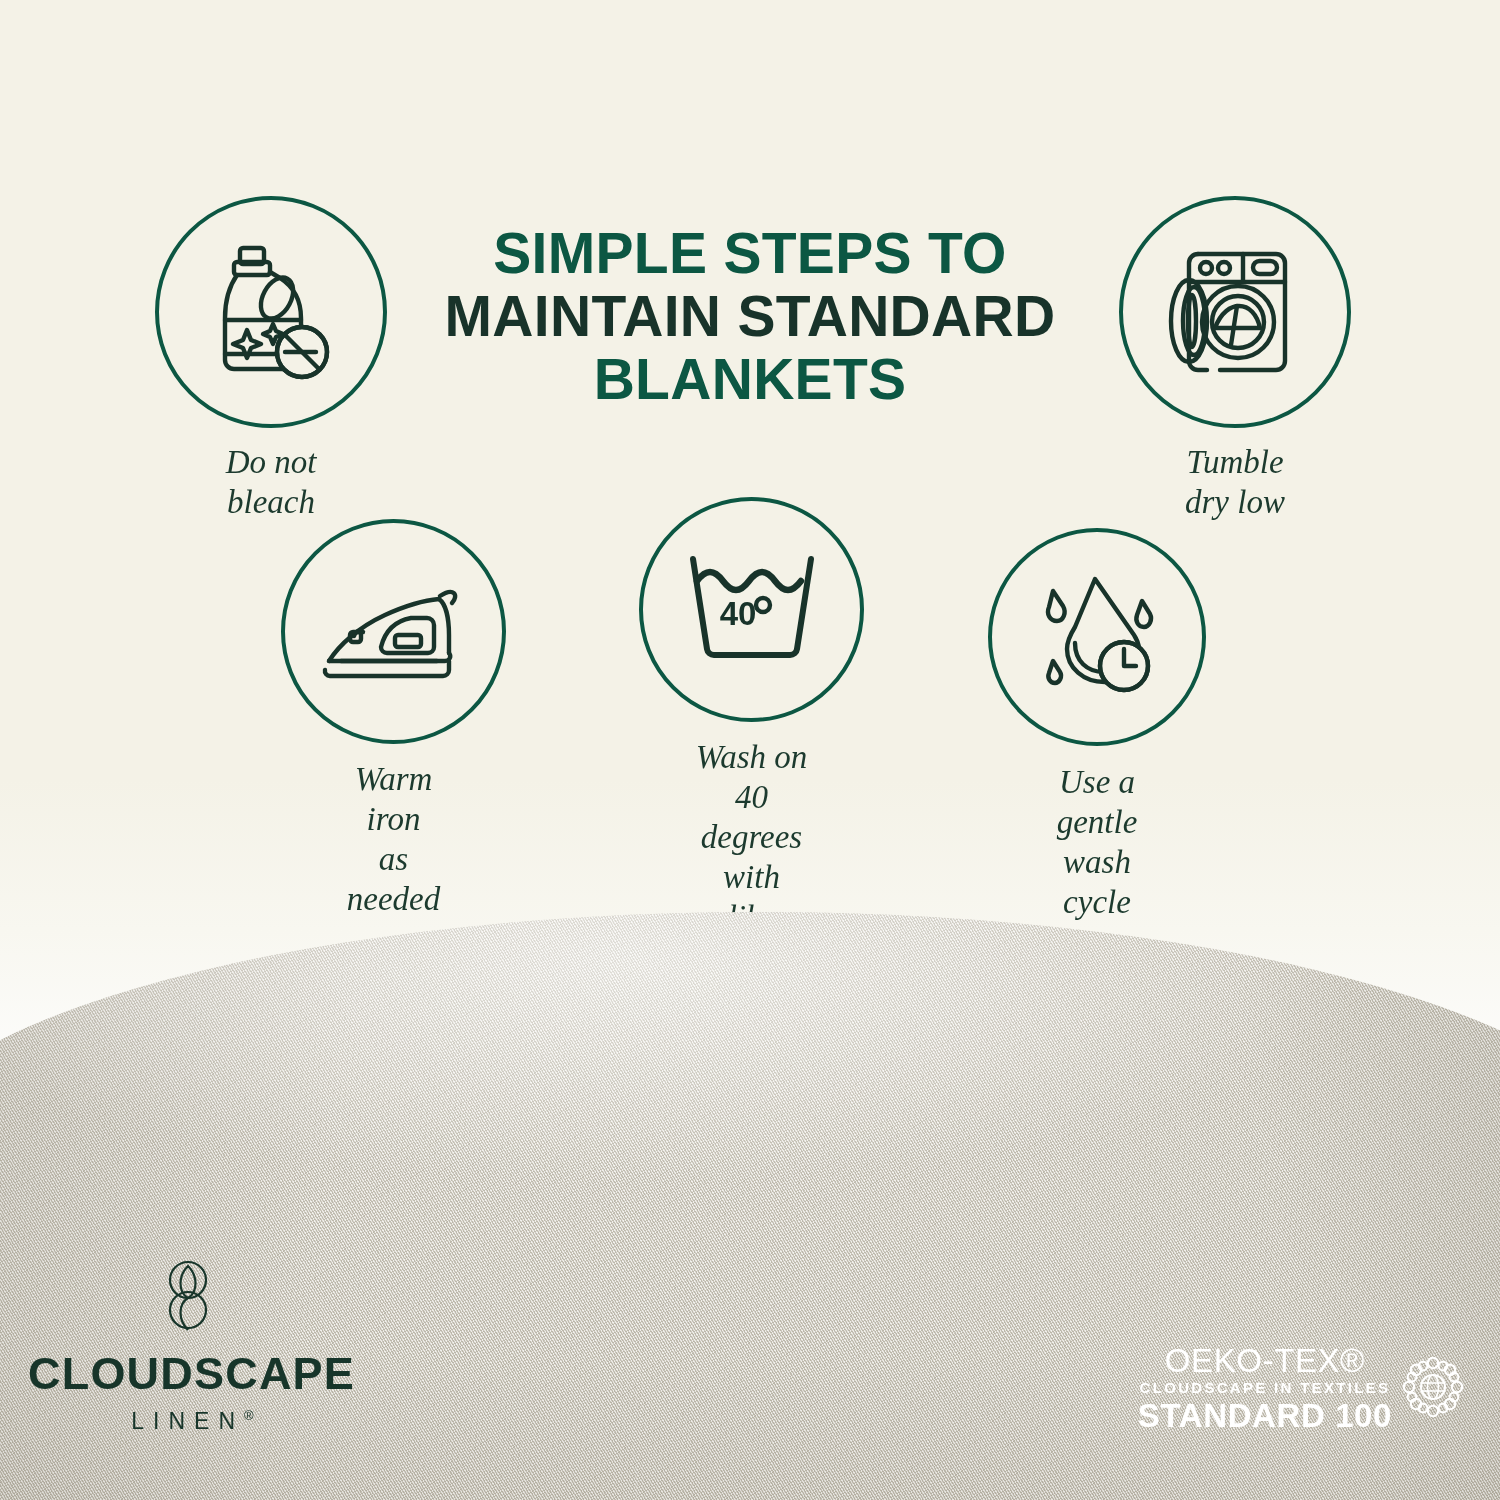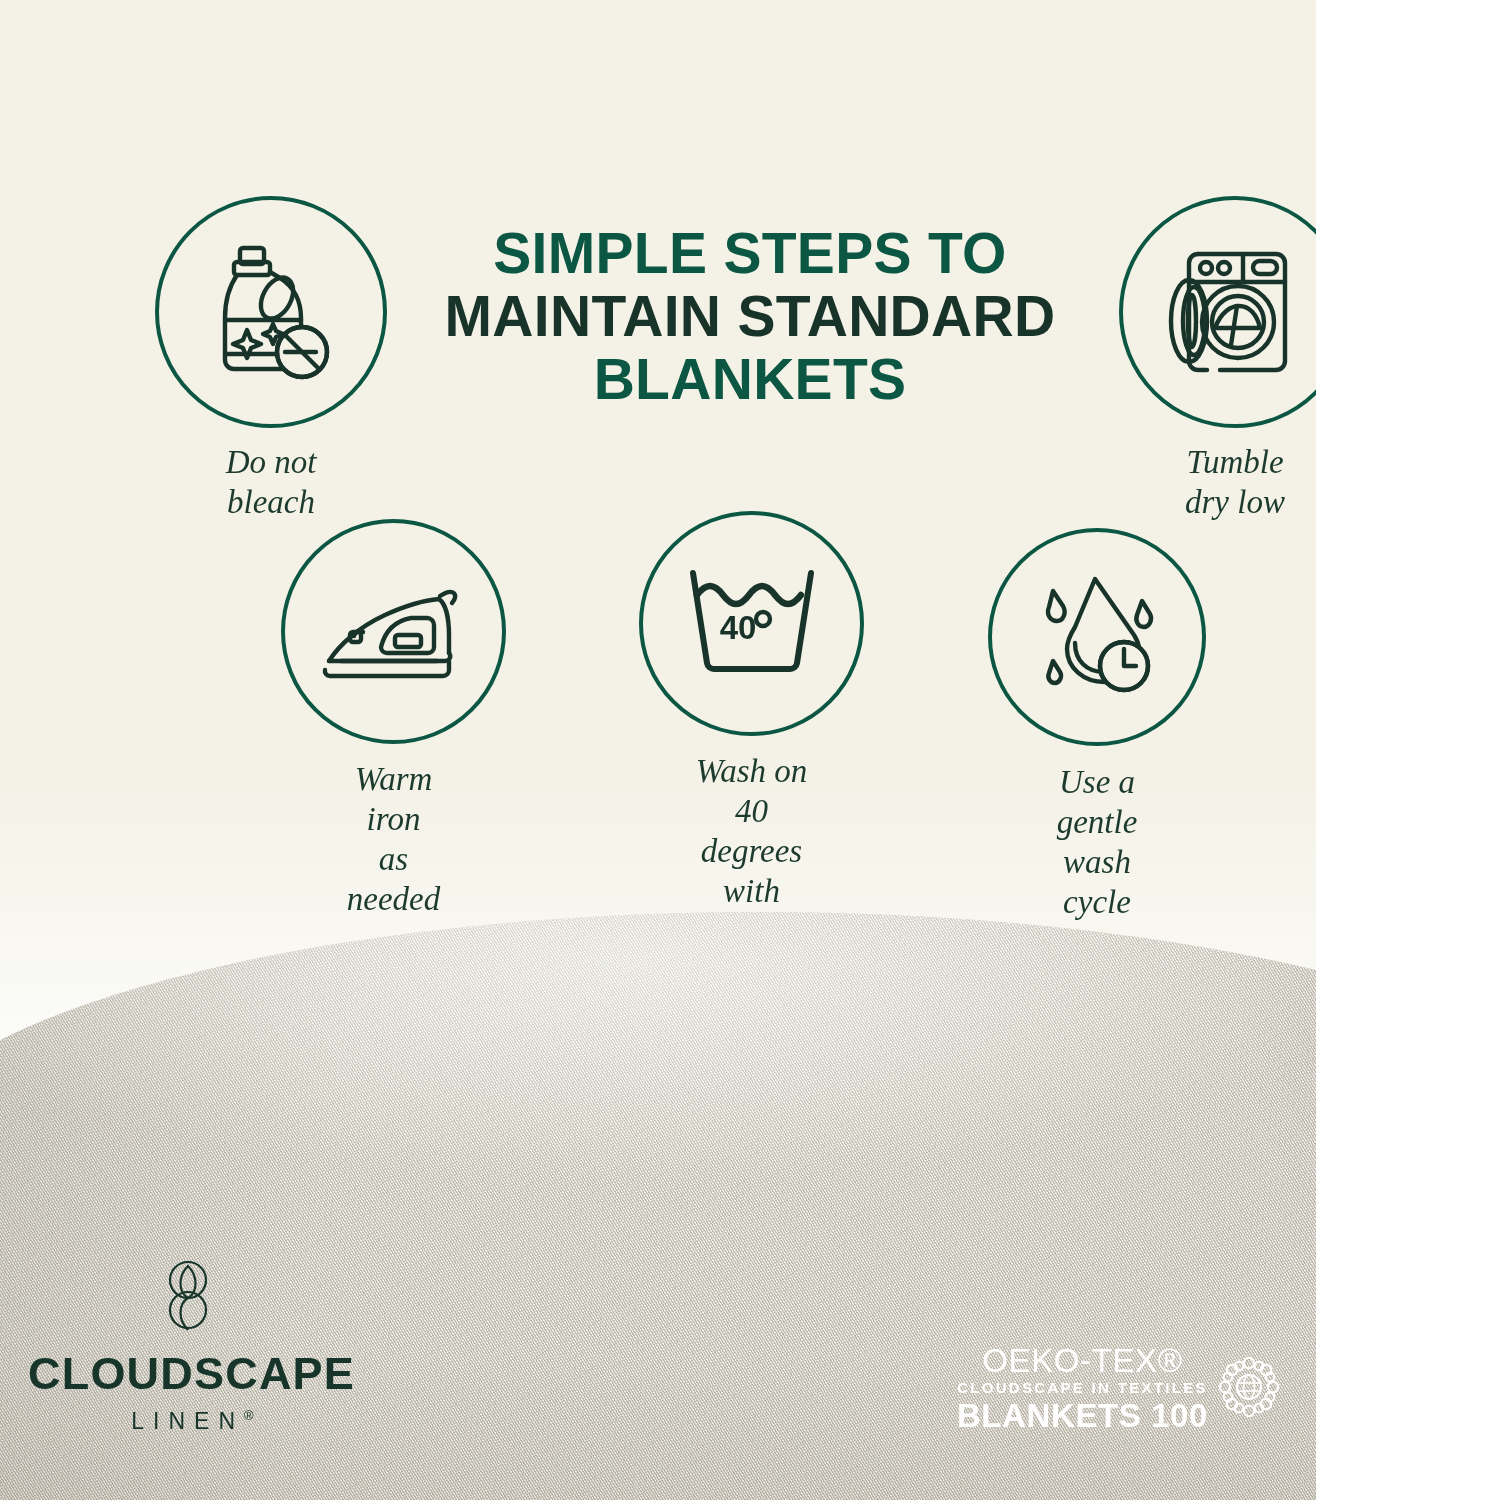--- a/index.html
+++ b/index.html
@@ -7,21 +7,21 @@
 
   html,body{
     width:1500px; height:1500px;
     overflow:hidden;
     font-family:"Liberation Sans", sans-serif;
     background:#ffffff;
   }
 
   .canvas{
     position:relative;
-    width:1316px; height:1500px;
+    width:1500px; height:1500px;
     overflow:hidden;
     background:
       linear-gradient(180deg,#F4F2E7 0%,#F4F2E7 52%,#F8F7F0 62%,#FDFDFC 72%,#FFFFFF 80%);
   }
 
   
   .care-section{
     position:absolute;
     left:0; top:0; width:1500px; height:900px;
   }
@@ -73,21 +73,21 @@
   #item-bleach .caption{ top:246px; }
 
   #item-tumble       { left:1119px; top:196px;  }
   #item-tumble .ring { width:232px; height:232px; }
   #item-tumble .caption{ top:246px; }
 
   #item-iron         { left:281px;  top:519px;  }
   #item-iron .ring   { width:225px; height:225px; }
   #item-iron .caption{ top:240px; }
 
-  #item-wash         { left:639px;  top:511px;  }
+  #item-wash         { left:639px;  top:497px;  }
   #item-wash .ring   { width:225px; height:225px; }
   #item-wash .caption{ top:240px; }
 
   #item-gentle       { left:988px;  top:528px;  }
   #item-gentle .ring { width:218px; height:218px; }
   #item-gentle .caption{ top:234px; }
 
   
   .blanket-photo{
     position:absolute;
@@ -357,21 +357,21 @@
     <div class="wordmark">CLOUDSCAPE</div>
     <div class="subwordmark">
       <span>LINEN</span><sup>®</sup>
     </div>
   </div>
 
   <div class="oeko">
     <div class="txt">
       <div class="l1">OEKO-TEX®</div>
       <div class="l2">CLOUDSCAPE IN TEXTILES</div>
-      <div class="l3">BLANKETS 100</div>
+      <div class="l3">STANDARD 100</div>
     </div>
     <div class="flower">
       <svg width="62" height="62" viewBox="0 0 62 62" fill="none" stroke="#FFFFFF" stroke-width="2.1">
         <g>
           <circle cx="31" cy="7" r="5.2"></circle>
           <circle cx="48" cy="14" r="5.2"></circle>
           <circle cx="55" cy="31" r="5.2"></circle>
           <circle cx="48" cy="48" r="5.2"></circle>
           <circle cx="31" cy="55" r="5.2"></circle>
           <circle cx="14" cy="48" r="5.2"></circle>

